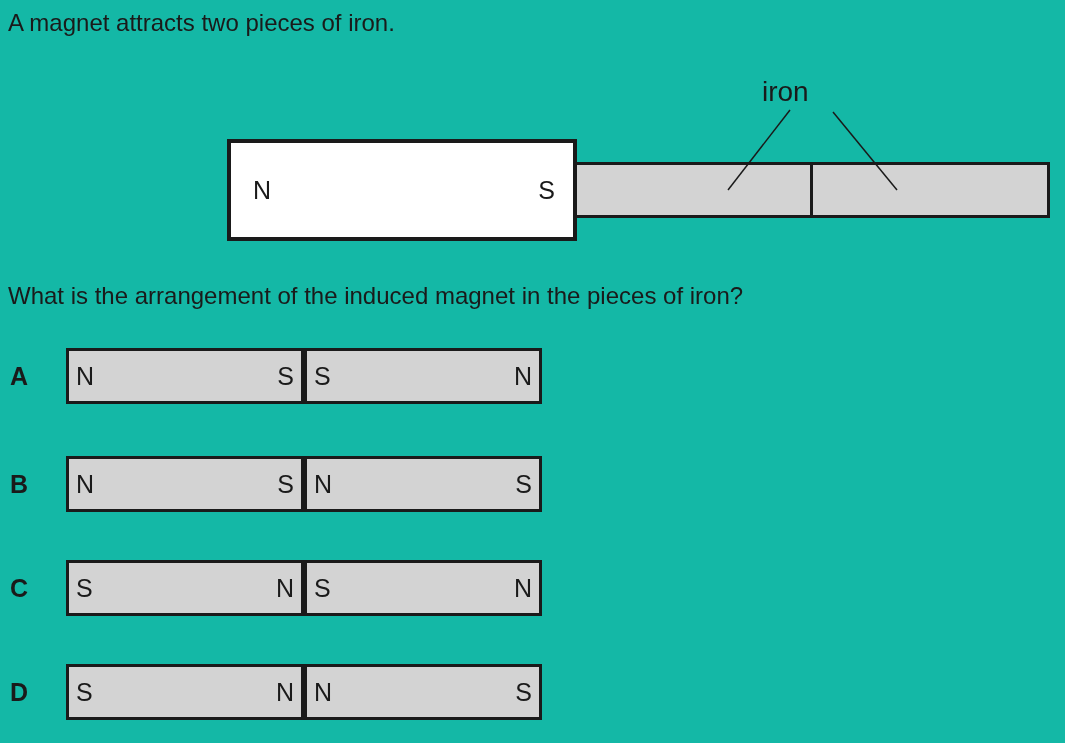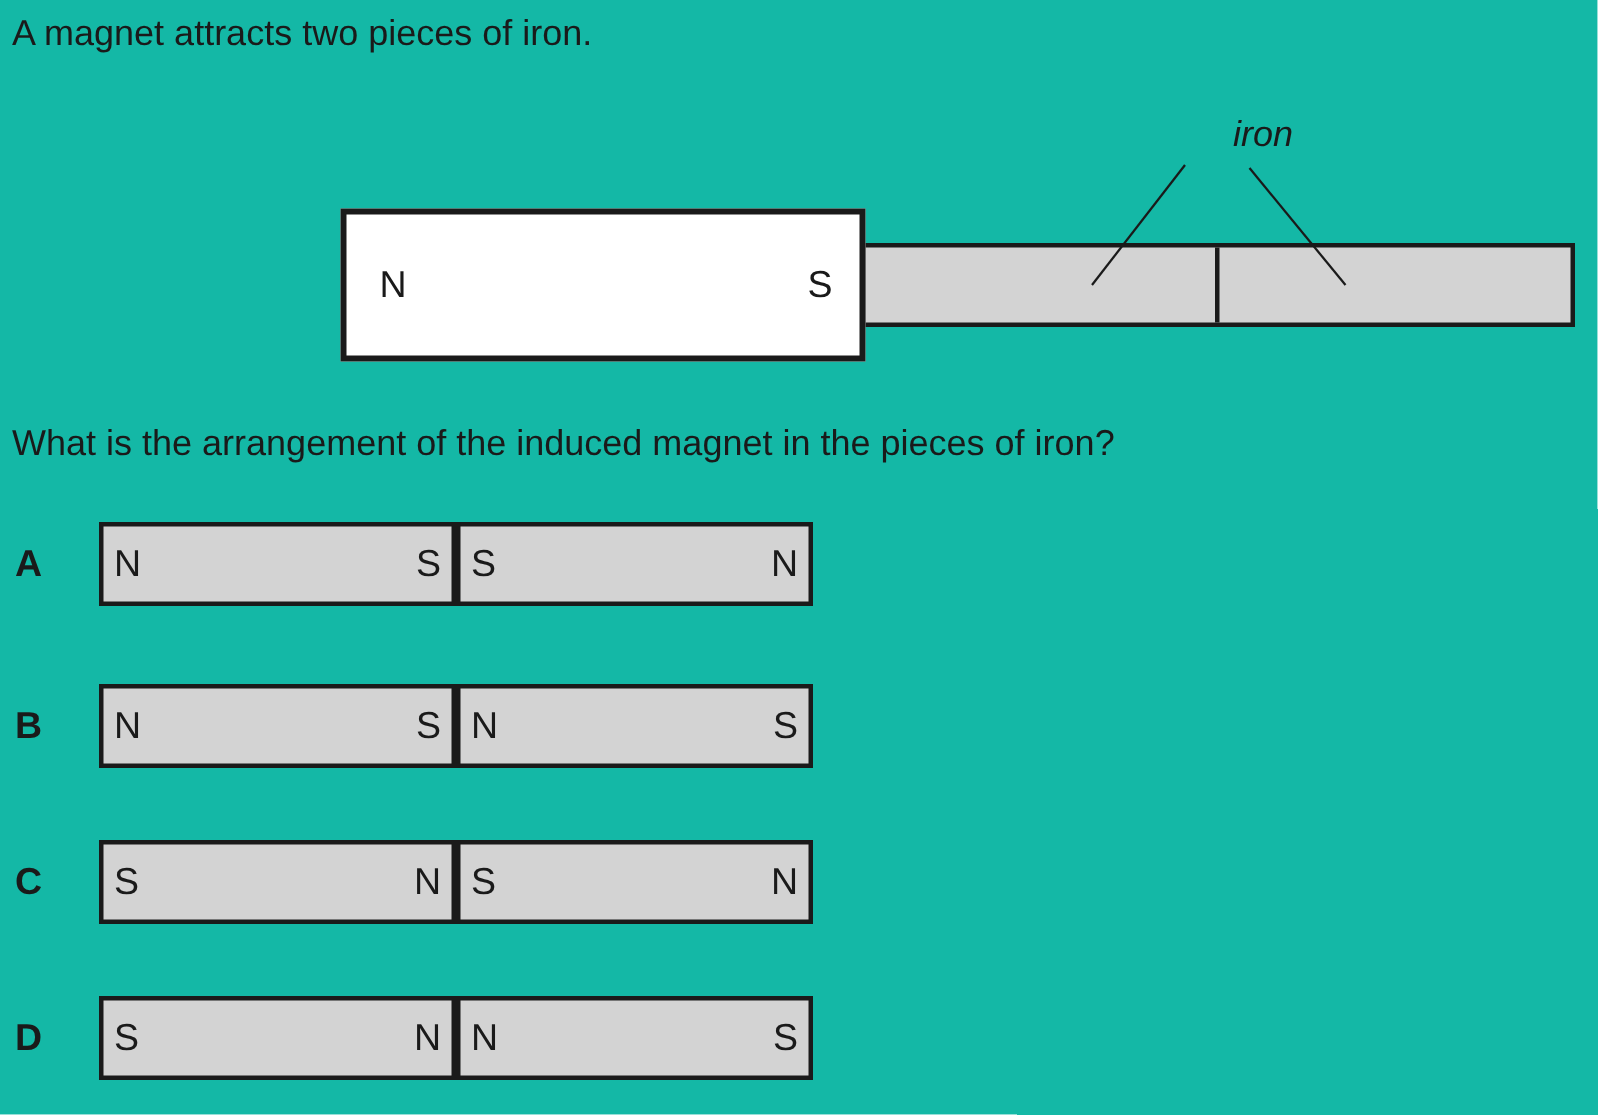--- a/index.html
+++ b/index.html
@@ -20,23 +20,22 @@
     padding:0 18px 0 22px;font-size:25px;
   }
   .iron-assembly{
     position:absolute;left:574px;top:162px;width:476px;height:56px;
     background:#d3d3d3;border:3px solid #1a1a1a;box-sizing:border-box;z-index:1;
   }
   .iron-divider{
     position:absolute;left:233px;top:0;width:3px;height:100%;background:#1a1a1a;
   }
   .iron-label{
-    position:absolute;left:762px;top:76px;width:100px;text-align:right;
-    font-size:24px;
-    font-style:italic;
+    position:absolute;left:762px;top:76px;width:100px;text-align:left;
+    font-size:28px;
   }
   .pointer-lines{position:absolute;left:695px;top:100px;z-index:3;}
 
   
   .option-row{position:absolute;left:0;width:560px;height:56px;}
   .row-a{top:348px;} .row-b{top:456px;} .row-c{top:560px;} .row-d{top:664px;}
   .option-letter{
     position:absolute;left:10px;top:0;height:56px;display:flex;align-items:center;
     font-size:25px;font-weight:bold;
   }

